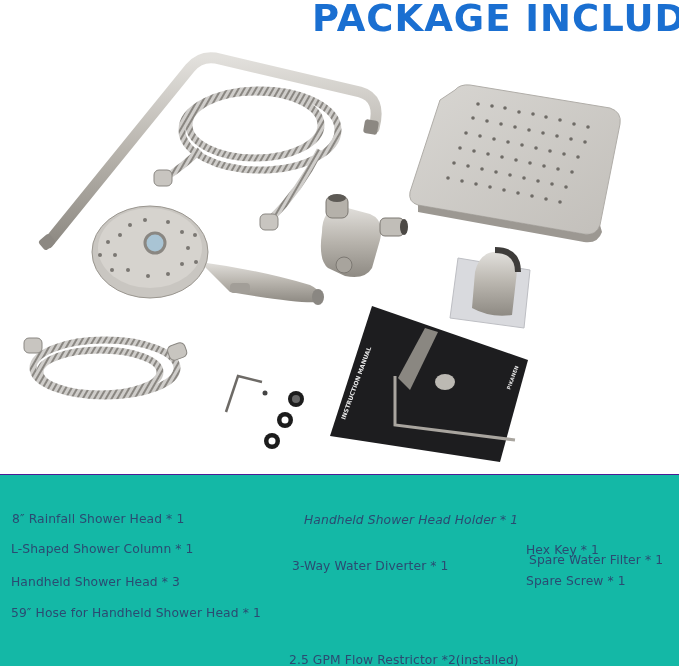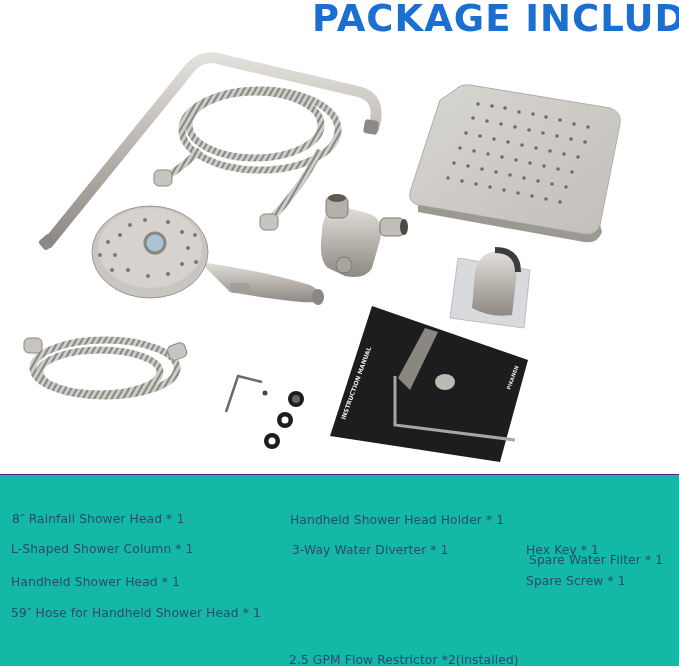--- a/index.html
+++ b/index.html
@@ -196,23 +196,23 @@
       <text x="345" y="420" fill="#e8e8e8" font-size="6" font-family="DejaVu Sans, sans-serif" font-weight="bold" transform="rotate(-70 345 420)">INSTRUCTION MANUAL</text>
       <text x="510" y="390" fill="#e8e8e8" font-size="5" font-family="DejaVu Sans, sans-serif" font-weight="bold" transform="rotate(-70 510 390)">PIKANEN</text>
     </g>
   </svg>
 </div>
 
 <div class="list-panel">
 
   <div class="item" style="left:12px; top:37px;">8″ Rainfall Shower Head * 1</div>
   <div class="item" style="left:11px; top:67px;">L-Shaped Shower Column * 1</div>
-  <div class="item" style="left:11px; top:100px;">Handheld Shower Head * 1</div>
+  <div class="item" style="left:11px; top:100px;">Handheld Shower Head * 3</div>
   <div class="item" style="left:11px; top:131px;">59″ Hose for Handheld Shower Head * 1</div>
 
-  <div class="item" style="left:290px; top:38px;">Handheld Shower Head Holder * 1</div>
-  <div class="item" style="left:292px; top:68px;text-align:center;">3-Way Water Diverter * 1</div>
+  <div class="item" style="left:304px; top:38px;font-style:italic;">Handheld Shower Head Holder * 1</div>
+  <div class="item" style="left:292px; top:84px;text-align:center;">3-Way Water Diverter * 1</div>
   <div class="item" style="left:289px; top:162px;margin-top:16px;">2.5 GPM Flow Restrictor *2(installed)</div>
 
   <div class="item" style="left:529px; top:36px;margin-top:42px;">Spare Water Filter * 1</div>
   <div class="item" style="left:526px; top:68px;text-align:center;">Hex Key * 1</div>
   <div class="item" style="left:526px; top:99px;">Spare Screw * 1</div>
 </div>
 
 </body></html>

